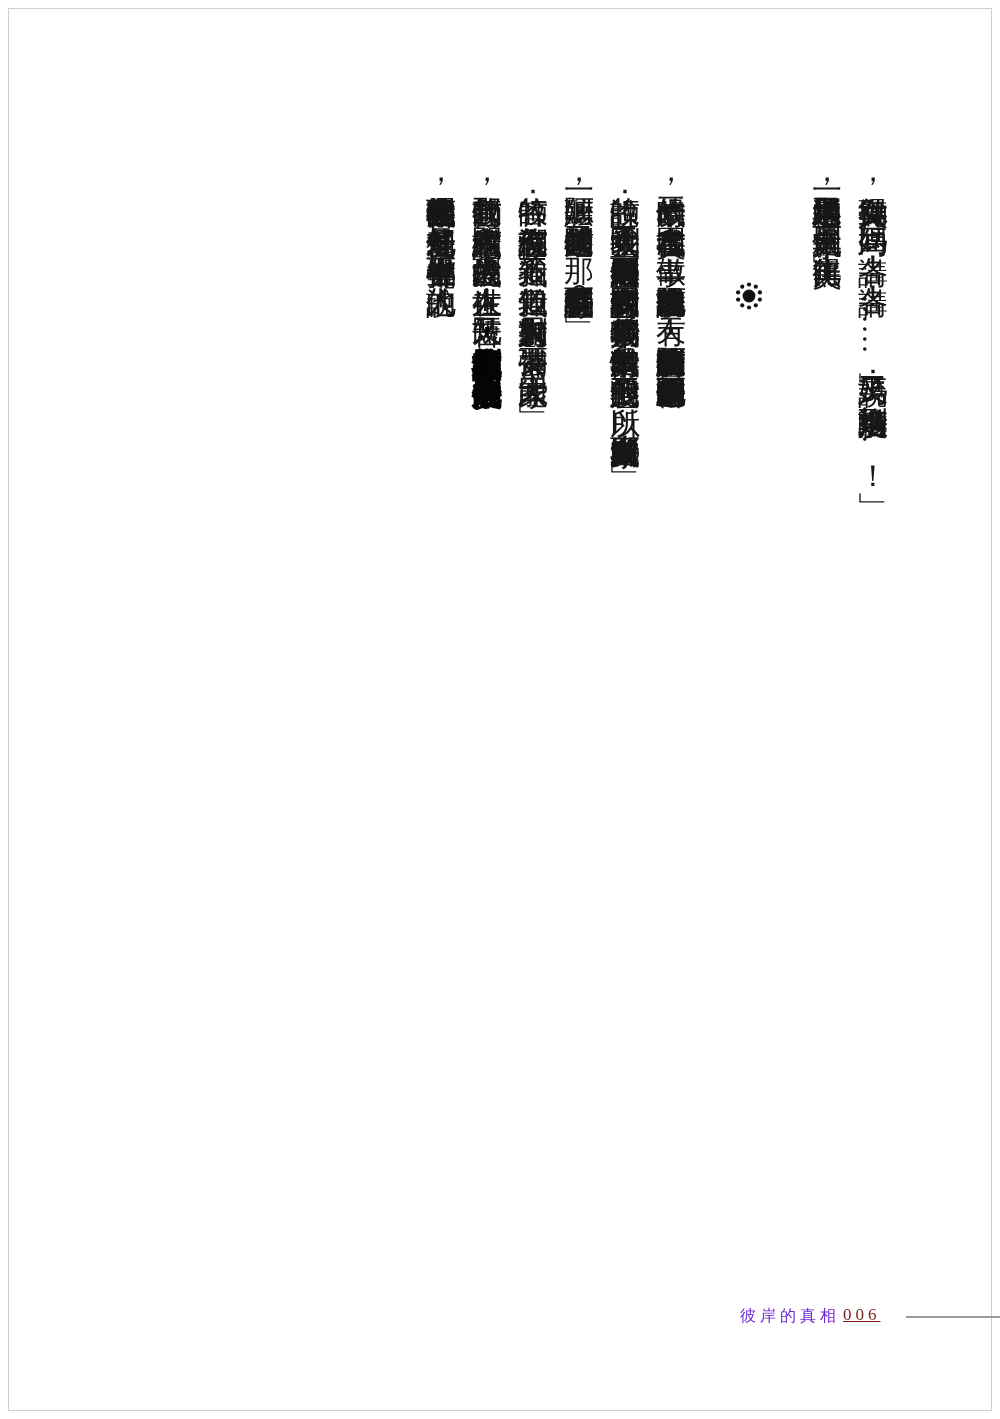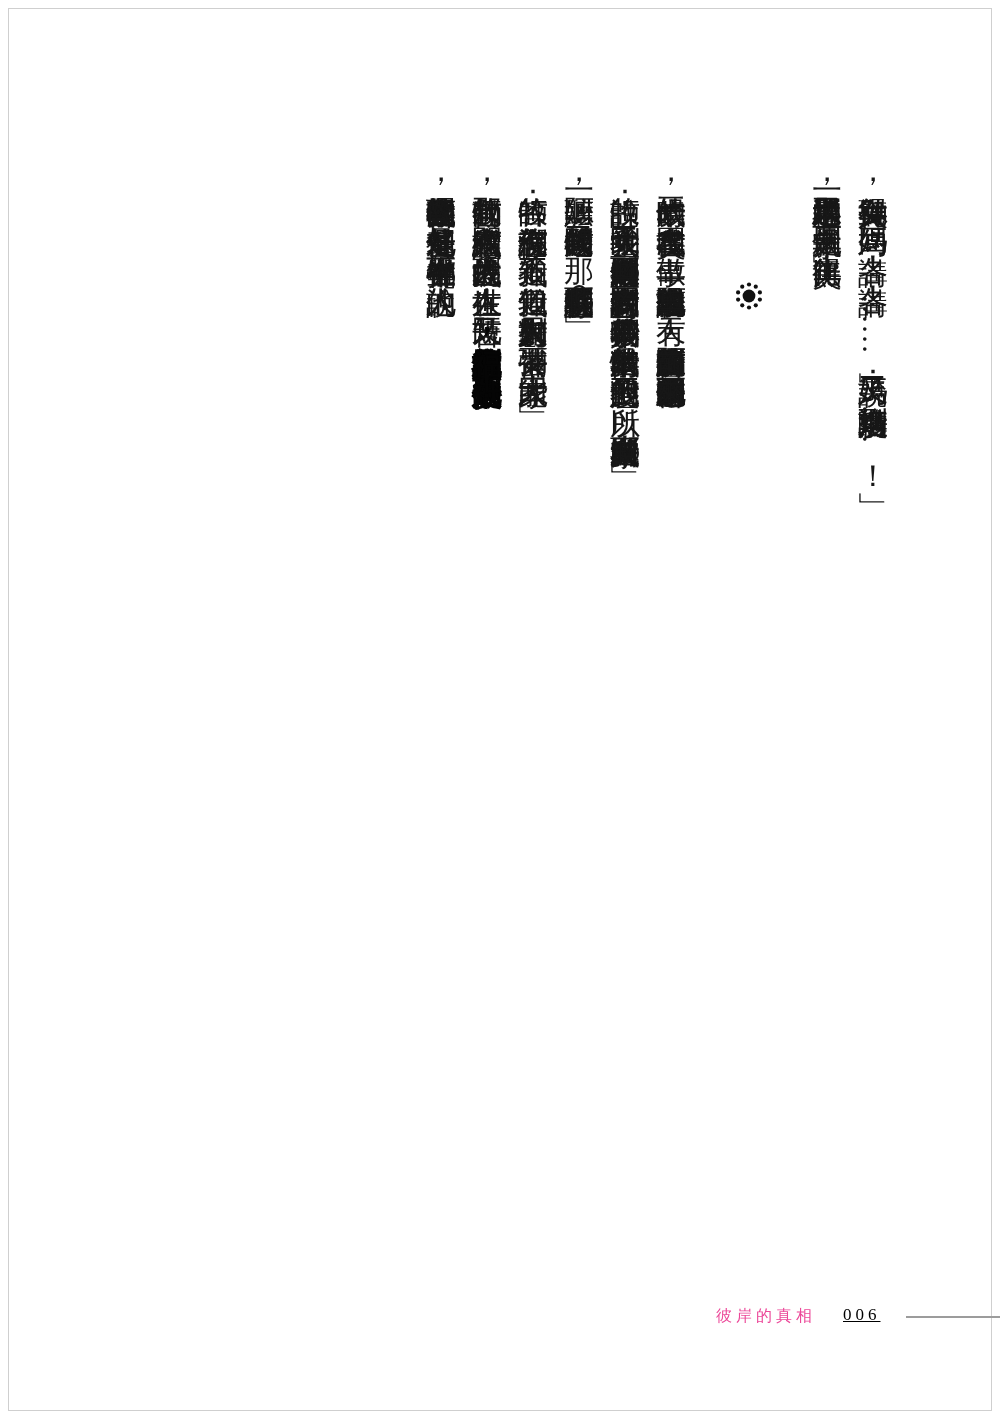--- a/index.html
+++ b/index.html
@@ -52,33 +52,33 @@
   .ornament {
     position: absolute;
     top: 166px;
     left: 50%;
     transform: translateX(-50%);
     width: 32px;
     height: 32px;
   }
   .footer-title {
     position: absolute;
-    left: 716px;
+    left: 740px;
     top: 1306px;
     font-size: 16px;
     letter-spacing: 4px;
-    color: #ec4899;
+    color: #6d28d9;
   }
   .footer-page {
     position: absolute;
     left: 843px;
     top: 1305px;
     font-size: 17px;
     letter-spacing: 4px;
-    color: #000000;
+    color: #7f1d1d;
     text-decoration: underline;
   }
   .footer-rule {
     position: absolute;
     left: 906px;
     top: 1316px;
     width: 94px;
     height: 2px;
     background: #9c9c9c;
   }

